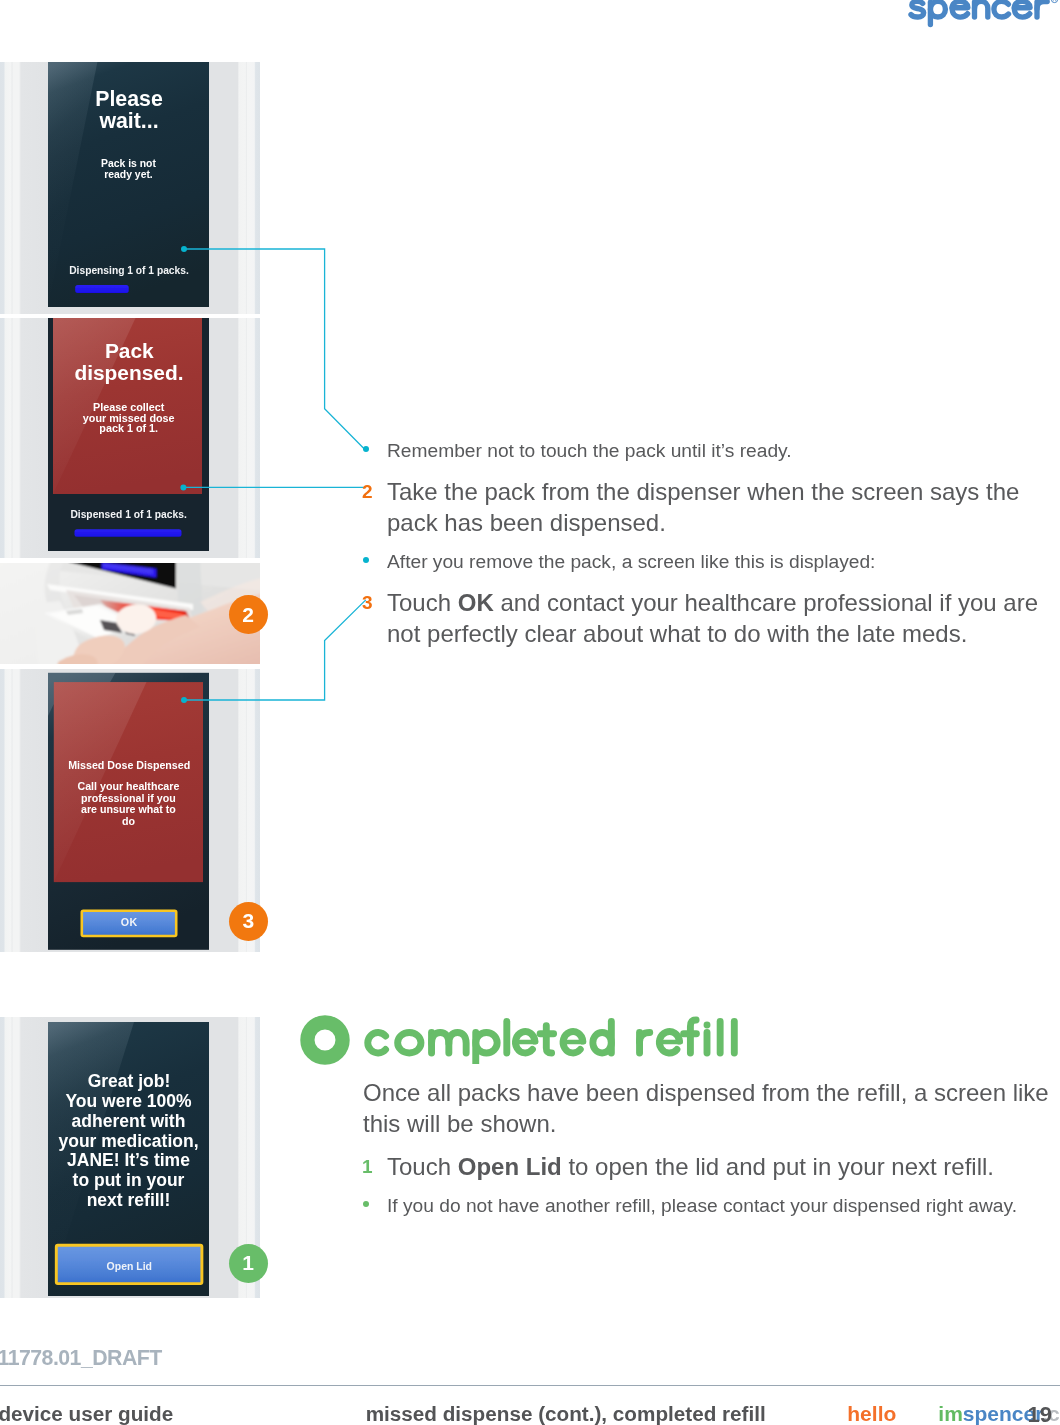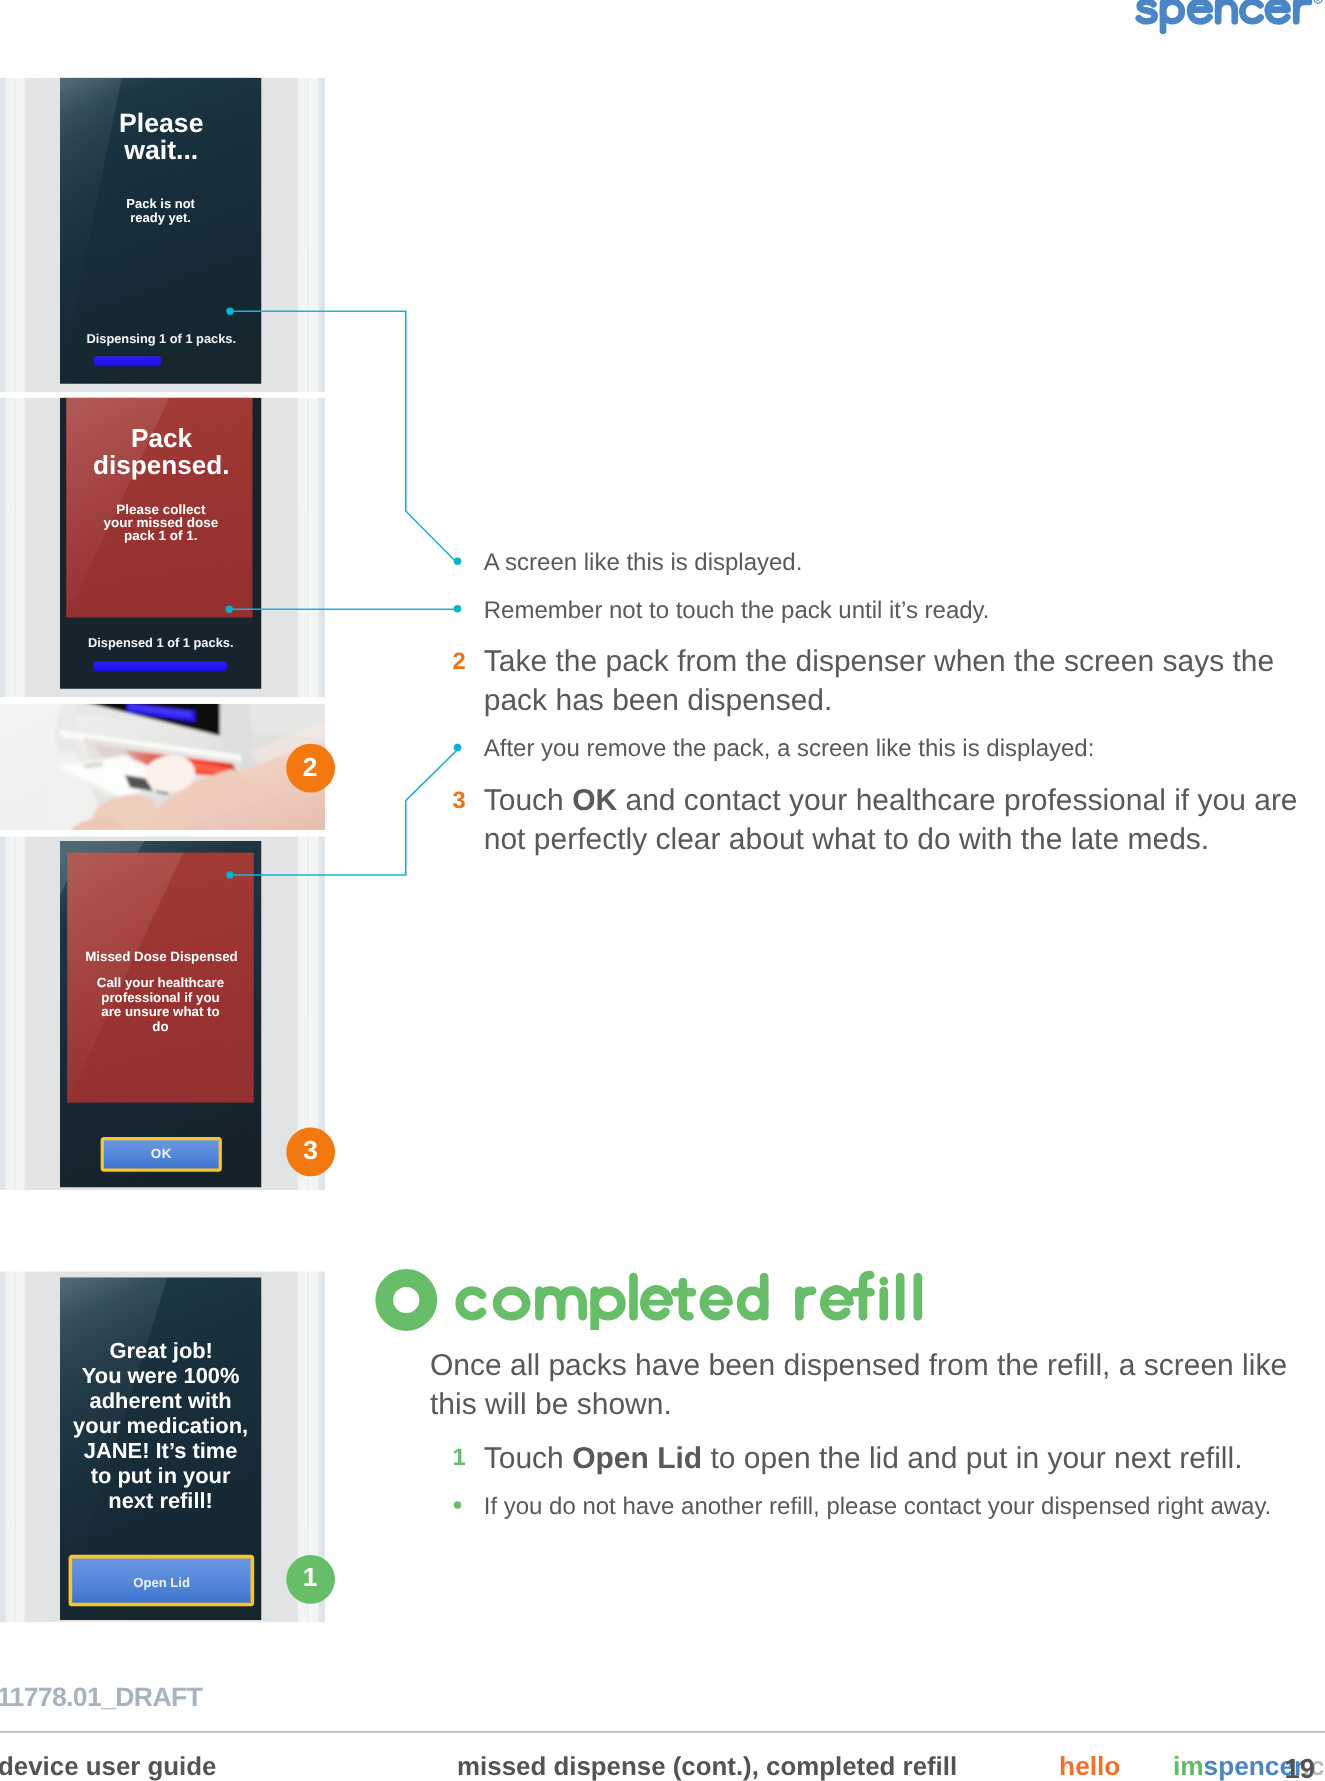--- a/index.html
+++ b/index.html
@@ -55,21 +55,21 @@
   #fP{left:1027.5px;font-size:22px;}
 
   
   .badge{position:absolute;border-radius:50%;color:#fff;
          display:flex;align-items:center;justify-content:center;font-weight:bold;}
   #bd2{left:228.6px;top:595.2px;width:39px;height:39px;background:#f2780f;font-size:21px;}
   #bd3{left:228.9px;top:901.9px;width:39px;height:39px;background:#f2780f;font-size:21px;}
   #bd1{left:228.6px;top:1243.6px;width:39px;height:39px;background:#68bd69;font-size:21px;}
 
   
-  #intro{position:absolute;left:344px;top:1077px;width:686px;color:#58595b;padding-bottom:0;}
+  #intro{position:absolute;left:363px;top:1077px;width:686px;color:#58595b;padding-bottom:0;}
 </style>
 </head>
 <body>
 
 <div class="page">
 
   <div class="logo">
     <svg width="155" height="34" viewBox="0 0 155 34">
 
       <g fill="none" stroke="#4a86c5" stroke-width="5.35" stroke-linecap="round" stroke-linejoin="round">
@@ -342,24 +342,20 @@
       <circle cx="184" cy="700" r="3"></circle>
     </g>
   </svg>
 
   <div class="badge" id="bd2">2</div>
   <div class="badge" id="bd3">3</div>
   <div class="badge" id="bd1">1</div>
 
   <div class="txtblock" id="tb1" style="left:387px;top:438px;width:660px;">
 
-    <div class="b-row">
-      <span class="marker">•</span>
-      <span class="rtext">A screen like this is displayed.</span>
-    </div>
 
     <div class="b-row">
       <span class="marker">•</span>
       <span class="rtext">Remember not to touch the pack until it’s ready.</span>
     </div>
 
     <div class="n-row">
       <span class="marker">2</span>
       <span class="rtext">Take the pack from the dispenser when the screen says the pack has been dispensed.</span>
     </div>

